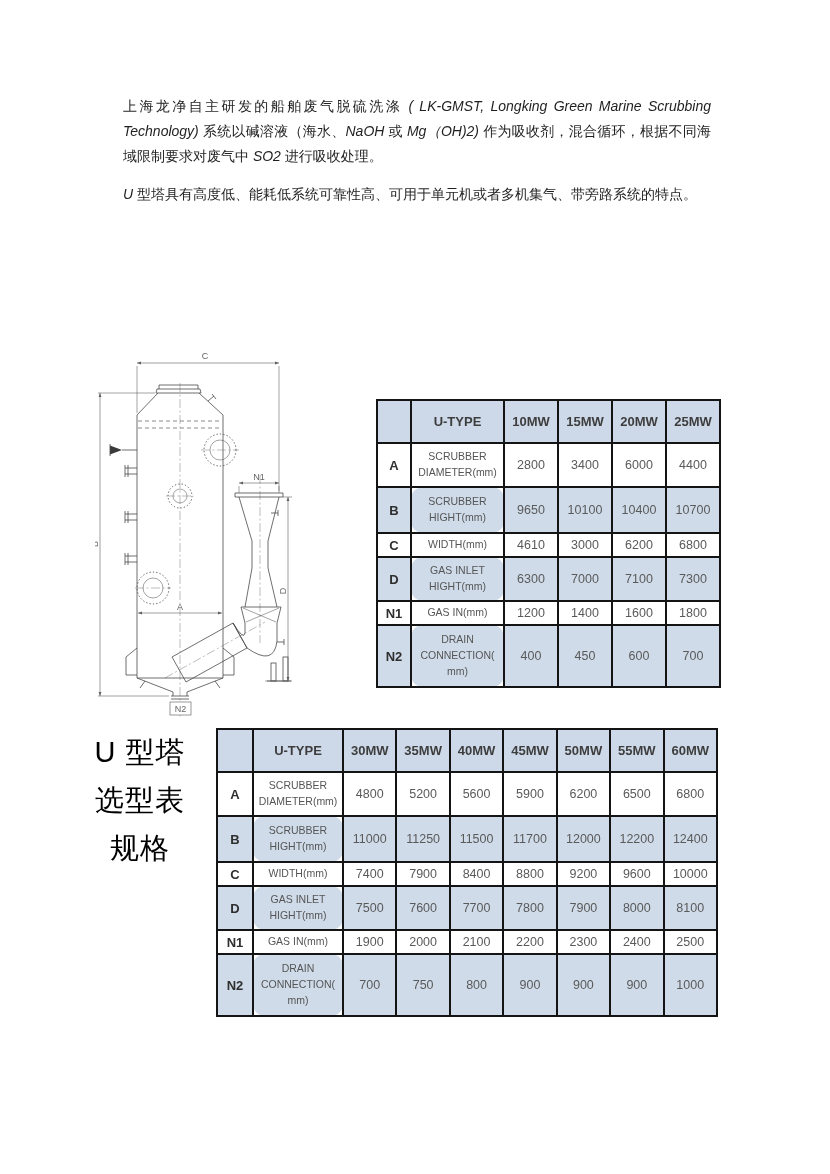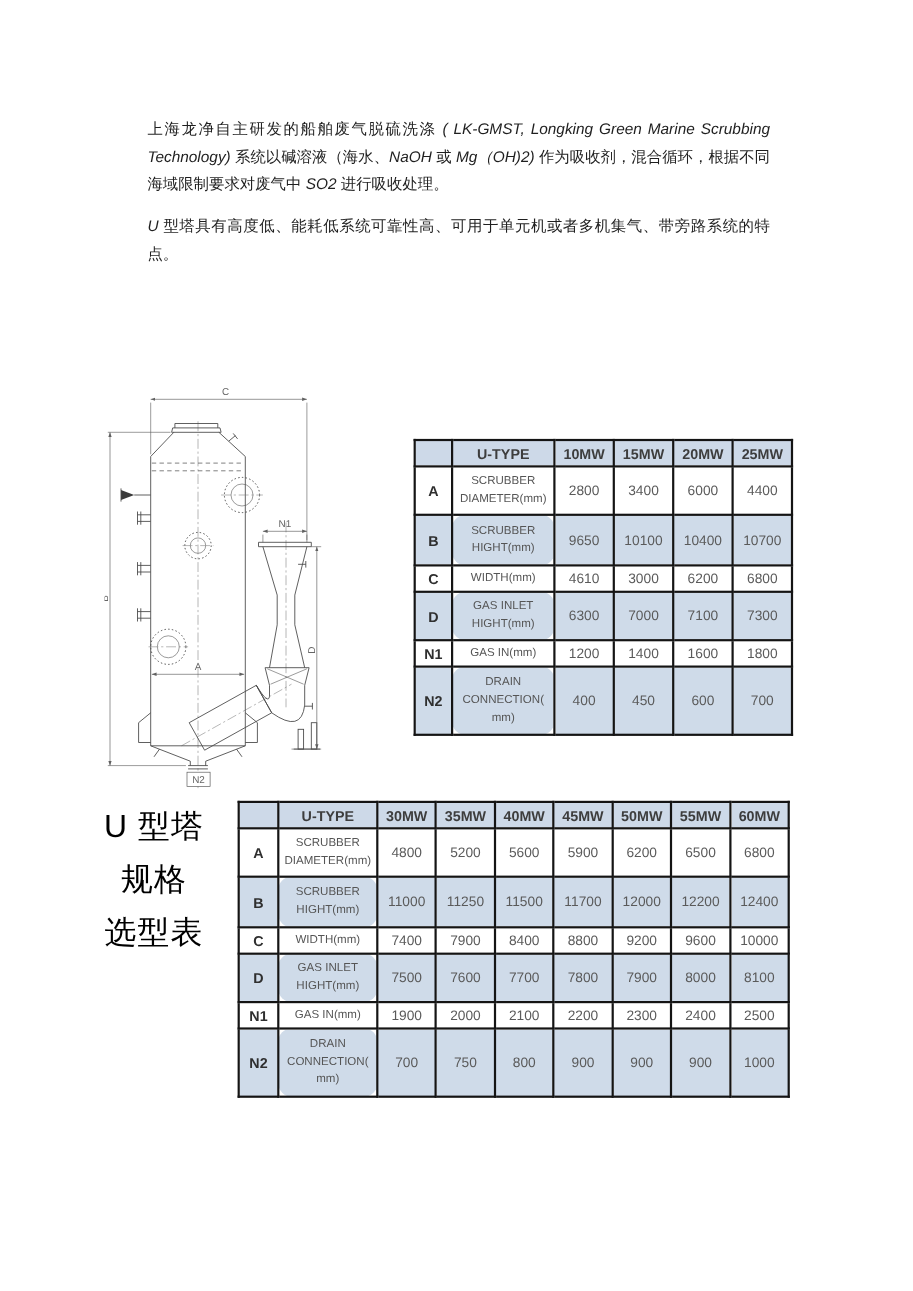--- a/index.html
+++ b/index.html
@@ -2,21 +2,21 @@
 <html><head>
 <meta charset="utf-8">
 <style>
   html,body{margin:0;padding:0;background:#ffffff;}
   body{font-family:"Liberation Sans","DejaVu Sans",sans-serif;}
   #page{position:relative;width:830px;height:1174px;background:#fff;overflow:hidden;margin:0 auto;}
 
   
   #intro{position:absolute;left:123px;top:94px;width:588px;color:#1f1f1f;
          font-size:14px;line-height:25px;text-align:justify;}
-  #intro p{margin:11px;}
+  #intro p{margin:0;}
   #intro .p3{margin-top:13px;}
   .lat{font-style:italic;}
 
   
   #side-title{position:absolute;left:78px;top:728px;width:124px;text-align:center;
               color:#000;font-size:29px;line-height:48px;letter-spacing:1px;}
 
   
   #diagram{position:absolute;left:95px;top:345px;width:250px;height:375px;}
   #diagram svg{display:block;}
@@ -25,21 +25,21 @@
   .dim{stroke:#606060;stroke-width:0.6;fill:none;}
   .cl{stroke:#7a7a7a;stroke-width:0.5;fill:none;stroke-dasharray:9,2.5,2,2.5;}
   .dash{stroke:#5a5a5a;stroke-width:0.7;fill:none;stroke-dasharray:4,3;}
   .dot{stroke:#4a4a4a;stroke-width:0.9;fill:none;stroke-dasharray:1.3,2.1;}
   .dimtxt{font-size:9px;fill:#666;font-family:"Liberation Sans",sans-serif;}
 
   
   .spec{border-collapse:collapse;table-layout:fixed;background:#fff;}
   .spec th,.spec td{border:2px solid #141414;text-align:center;vertical-align:middle;
                     padding:1px 2px;overflow:hidden;}
-  .spec thead tr{height:24px;}
+  .spec thead tr{height:43px;}
   .spec thead th{background:#cdd9e8;color:#3d3d3d;font-weight:bold;font-size:13px;}
   .spec td.key{font-weight:bold;color:#2f2f2f;font-size:13px;}
   .spec td.label{font-size:10.5px;color:#555;line-height:1.5;padding:2px 4px;border-radius:12px;}
   .spec td.val{font-size:12.5px;color:#5a5a5a;}
   .spec tbody tr.shaded td{background:#cfdbe9;}
   .spec tbody tr:nth-child(1){height:44px;}
   .spec tbody tr:nth-child(2){height:46px;}
   .spec tbody tr:nth-child(3){height:24px;}
   .spec tbody tr:nth-child(4){height:44px;}
   .spec tbody tr:nth-child(5){height:24px;}
@@ -208,22 +208,22 @@
         <line class="dim" x1="144" y1="138" x2="184" y2="138" marker-start="url(#arr)" marker-end="url(#arr)"></line>
         <line class="thin" x1="144" y1="141" x2="144" y2="148"></line>
         <line class="thin" x1="184" y1="141" x2="184" y2="148"></line>
         <text class="dimtxt" x="164" y="134.5" text-anchor="middle">N1</text>
       </g>
     </svg>
   </div>
 
   <div id="side-title">
     <div>U 型塔</div>
+    <div>选型表</div>
     <div>规格</div>
-    <div>选型表</div>
   </div>
 
   <div id="table1-host">
       <table class="spec">
         <colgroup>
           <col class="c-key">
           <col class="c-label">
           <col class="c-data">
           <col class="c-data">
           <col class="c-data">

